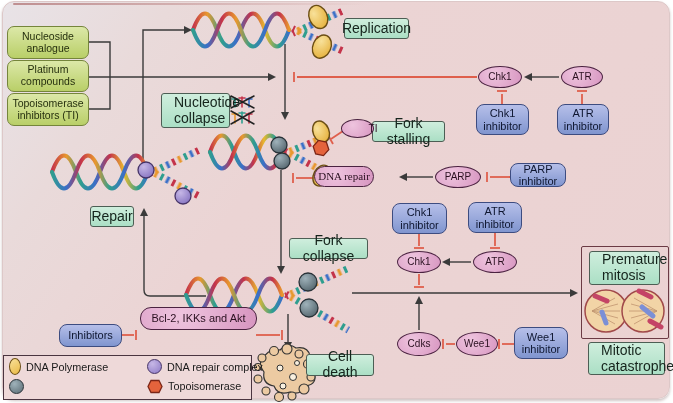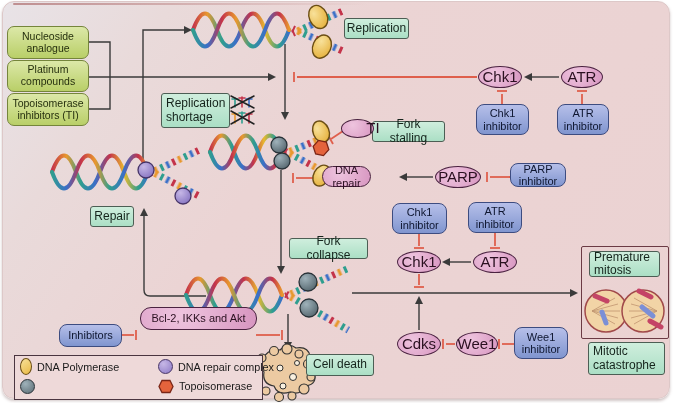--- a/index.html
+++ b/index.html
@@ -8,32 +8,32 @@
         background:linear-gradient(125deg,#e8e3e7 0%,#e9dada 18%,#ebd4d4 40%,#ebd2d2 100%);
         border:1px solid #ddc8c8;box-shadow:0 2px 3px rgba(120,90,90,.35);}
   .card::before{content:"";position:absolute;top:1px;left:10px;right:45%;height:2px;border-radius:2px;
         background:linear-gradient(90deg,rgba(150,60,60,.5),rgba(150,60,60,0));}
   svg.art{position:absolute;left:0;top:0;}
   .lbl{position:absolute;display:flex;align-items:center;justify-content:center;text-align:center;
        box-sizing:border-box;line-height:1.12;color:#1c1c1c;}
   .gbox{background:linear-gradient(180deg,#dce8a8,#b9cf68);border:1.5px solid #75853b;border-radius:7px;
         color:#26300e;font-size:10.5px;padding:1px 6px;}
   .tbox{background:linear-gradient(180deg,#cfeedd,#abdfc5);border:1px solid #4c5e54;border-radius:3px;
-        color:#15241c;font-size:12px;padding:1px 4px;}
+        color:#15241c;font-size:14px;padding:1px 12px;}
   .tbox.ml{justify-content:flex-start;text-align:left;}
   .bbox{background:linear-gradient(180deg,#b6bfe9,#8095cf);border:1.5px solid #3d4c80;border-radius:8px;
         color:#0e1630;font-size:11px;padding:1px 6px;}
   .oval{background:radial-gradient(circle at 35% 30%,#eec4de,#d795c0);border:1.5px solid #4a2240;
-        border-radius:50%;color:#2a1020;font-size:15px;}
+        border-radius:50%;color:#2a1020;font-size:10px;}
   .pill{background:radial-gradient(circle at 35% 30%,#eec4de,#d795c0);border:1.5px solid #4a2240;
         border-radius:11px;color:#2a1020;font-size:11px;}
   .frame{position:absolute;border:1.4px solid #6b3a44;border-radius:2px;background:transparent;box-sizing:border-box;}
   .legend{position:absolute;background:#eed9d9;border:1.4px solid #4a3540;box-sizing:border-box;
         display:grid;grid-template-columns:138px 1fr;grid-template-rows:1fr 1fr;grid-auto-flow:column;
-        padding:1px 2px 3px 5px;font-size:10.8px;color:#1a1a1a;align-items:center;margin-left:11px;}
+        padding:1px 2px 3px 5px;font-size:10.8px;color:#1a1a1a;align-items:center;}
   .litem{display:flex;align-items:center;gap:5px;white-space:nowrap;}
   .ic-oval{width:10px;height:15px;border-radius:50%;background:linear-gradient(145deg,#f8e19a,#e9b945);border:1.3px solid #6b4e14;flex:0 0 auto;}
   .ic-gray{width:13px;height:13px;border-radius:50%;background:radial-gradient(circle at 35% 30%,#9fb2ba,#5a6b73);border:1.3px solid #283238;flex:0 0 auto;}
   .ic-purple{width:13px;height:13px;border-radius:50%;background:radial-gradient(circle at 35% 30%,#c6b7e6,#8d7ac6);border:1.3px solid #463467;flex:0 0 auto;}
 </style>
 </head>
 <body>
 
 <div class="stage">
   <div class="card"></div>
@@ -260,39 +260,39 @@
         <path d="M650,321 L661,327" stroke="#c44466" stroke-width="5"></path>
       </g>
     </g>
   </svg>
 
   <div class="lbl gbox" style="left:7px;top:26px;width:82px;height:33px;">Nucleoside analogue</div>
   <div class="lbl gbox" style="left:7px;top:60px;width:82px;height:32px;">Platinum compounds</div>
   <div class="lbl gbox" style="left:7px;top:93px;width:82px;height:33px;">Topoisomerase inhibitors (TI)</div>
 
   <div class="lbl tbox" style="left:344px;top:18px;width:65px;height:21px;">Replication</div>
-  <div class="lbl tbox ml" style="left:161px;top:93px;width:69px;height:35px;">Replication shortage</div>
+  <div class="lbl tbox ml" style="left:161px;top:93px;width:69px;height:35px;">Nucleotide collapse</div>
   <div class="lbl tbox" style="left:372px;top:121px;width:73px;height:21px;">Fork stalling</div>
   <div class="lbl tbox" style="left:90px;top:206px;width:44px;height:21px;">Repair</div>
   <div class="lbl tbox" style="left:289px;top:238px;width:79px;height:21px;">Fork collapse</div>
   <div class="lbl tbox" style="left:306px;top:354px;width:68px;height:22px;">Cell death</div>
 
   <div class="frame" style="left:581px;top:246px;width:88px;height:93px;"></div>
-  <div class="lbl tbox ml" style="left:589px;top:251px;width:71px;height:26px;">Premature mitosis</div>
+  <div class="lbl tbox ml" style="left:589px;top:251px;width:71px;height:34px;">Premature mitosis</div>
   <div class="lbl tbox ml" style="left:588px;top:342px;width:77px;height:33px;">Mitotic catastrophe</div>
 
   <div class="lbl oval" style="left:478px;top:66px;width:44px;height:22px;">Chk1</div>
   <div class="lbl oval" style="left:561px;top:66px;width:42px;height:22px;">ATR</div>
   <div class="lbl oval" style="left:341px;top:119px;width:30px;height:19px;padding-left:31px;">TI</div>
   <div class="lbl oval" style="left:435px;top:166px;width:46px;height:22px;">PARP</div>
   <div class="lbl oval" style="left:397px;top:251px;width:44px;height:22px;">Chk1</div>
   <div class="lbl oval" style="left:473px;top:251px;width:44px;height:22px;">ATR</div>
   <div class="lbl oval" style="left:397px;top:332px;width:44px;height:24px;">Cdks</div>
   <div class="lbl oval" style="left:456px;top:332px;width:42px;height:24px;">Wee1</div>
-  <div class="lbl pill" style="left:322px;top:166px;width:49px;height:21px;">DNA repair</div>
+  <div class="lbl pill" style="left:314px;top:166px;width:60px;height:21px;font-family:Liberation Serif, serif;">DNA repair</div>
   <div class="lbl pill" style="left:140px;top:307px;width:117px;height:23px;">Bcl-2, IKKs and Akt</div>
 
   <div class="lbl bbox" style="left:476px;top:104px;width:53px;height:31px;">Chk1 inhibitor</div>
   <div class="lbl bbox" style="left:557px;top:104px;width:52px;height:31px;">ATR inhibitor</div>
   <div class="lbl bbox" style="left:510px;top:163px;width:56px;height:24px;">PARP inhibitor</div>
   <div class="lbl bbox" style="left:392px;top:203px;width:55px;height:31px;">Chk1 inhibitor</div>
   <div class="lbl bbox" style="left:468px;top:202px;width:54px;height:31px;">ATR inhibitor</div>
   <div class="lbl bbox" style="left:514px;top:327px;width:54px;height:32px;">Wee1 inhibitor</div>
   <div class="lbl bbox" style="left:59px;top:324px;width:63px;height:23px;">Inhibitors</div>
 

